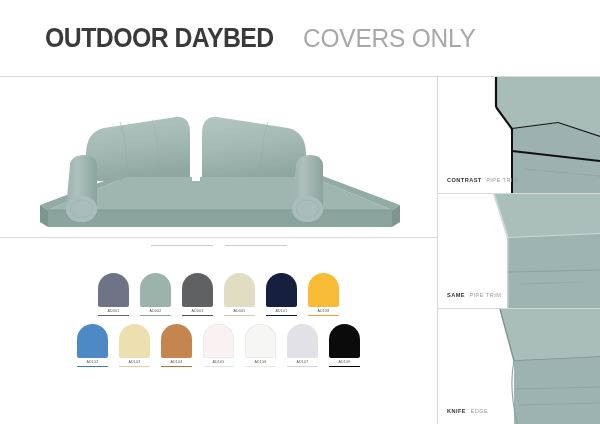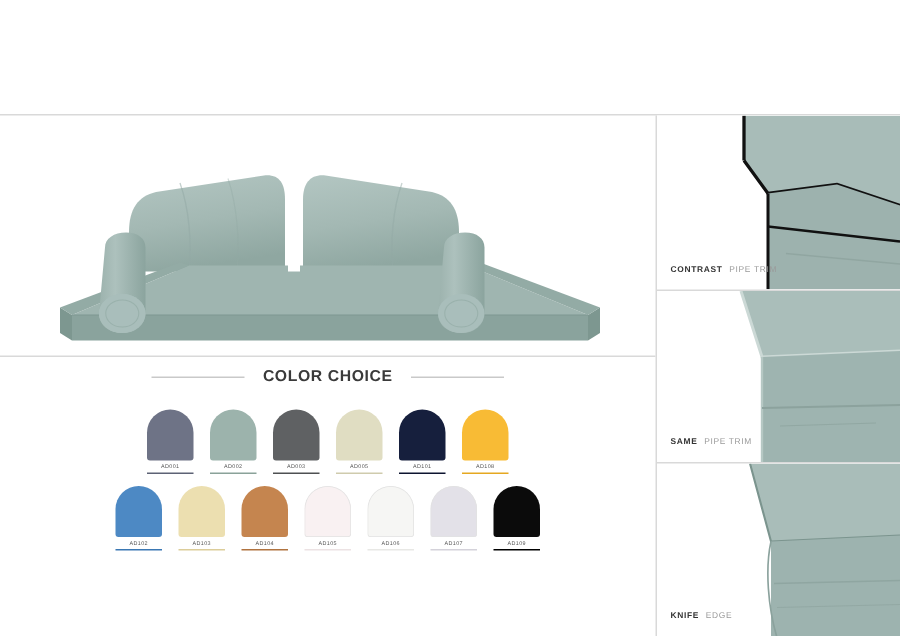--- a/index.html
+++ b/index.html
@@ -95,20 +95,24 @@
   .dl-light {
     font-size: 5.6px; font-weight: normal; color: #9a9a9a; letter-spacing: 0.45px;
   }
   svg { display: block; }
 </style>
 </head>
 <body>
 
 <div class="page">
 
+  <div class="header">
+    <span class="title-bold">OUTDOOR DAYBED</span>
+    <span class="title-light">COVERS ONLY</span>
+  </div>
   <div class="header-rule"></div>
 
   <div class="left-col">
 
     <div class="hero">
       <svg width="437" height="160" viewBox="0 0 437 160">
         <defs>
           <linearGradient id="pillowG" x1="0" y1="0" x2="0.25" y2="1">
             <stop offset="0%" stop-color="#b3c6c2"></stop>
             <stop offset="55%" stop-color="#a3b8b3"></stop>
@@ -159,21 +163,20 @@
           <ellipse cx="307.5" cy="132" rx="11" ry="9" fill="none" stroke="#90a8a2" stroke-width="0.7" opacity="0.6"></ellipse>
         </g>
 
         <path d="M192,44 L200,44 L200,104 L192,104 Z" fill="#ffffff"></path>
       </svg>
     </div>
     <div class="hero-rule"></div>
 
     <div class="color-head">
       <span class="ch-rule"></span>
-      <span class="ch-text">COLOR CHOICE</span>
       <span class="ch-rule"></span>
     </div>
 
     <div class="swatch-rows">
 
       <div class="swatch-row">
         <div class="swatch">
           <div class="swatch-chip" style="background: rgb(110, 115, 134);"></div>
           <div class="swatch-label">AD001</div>
           <div class="swatch-bar" style="background: rgb(93, 98, 117);"></div>

